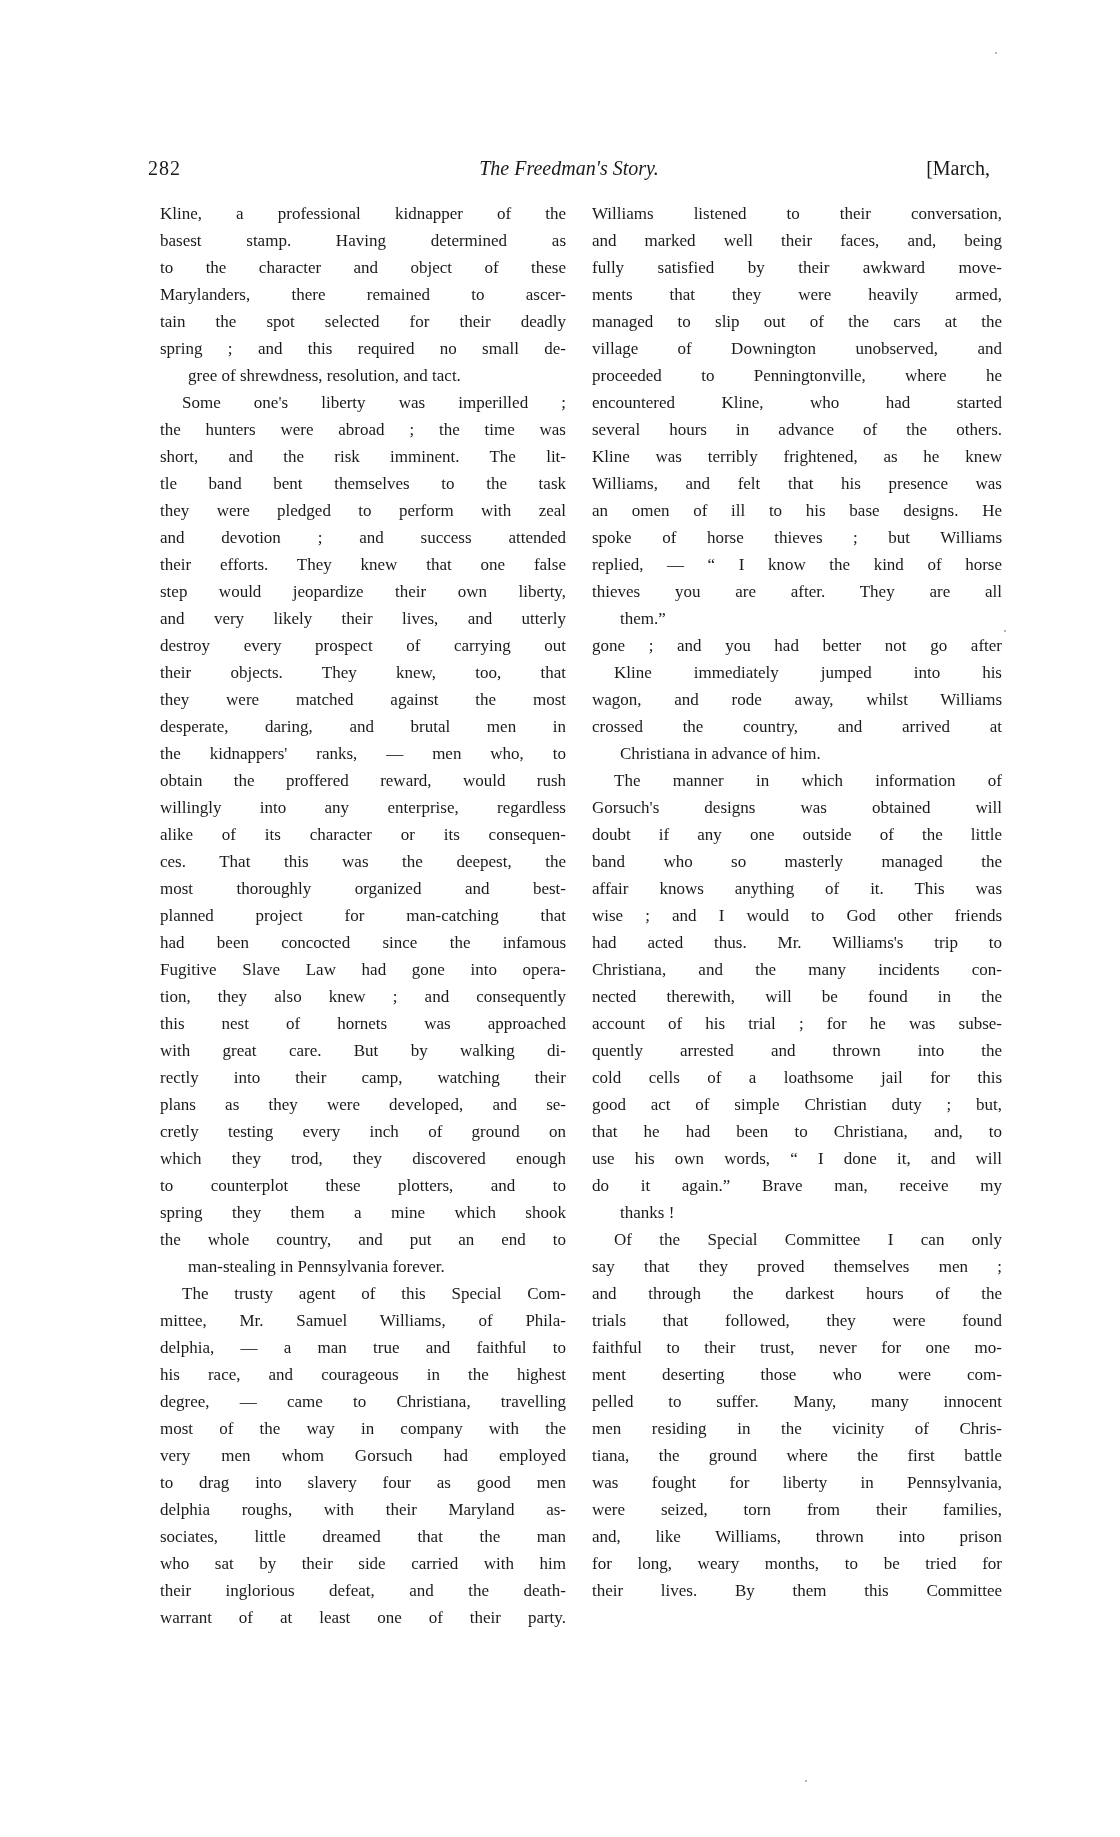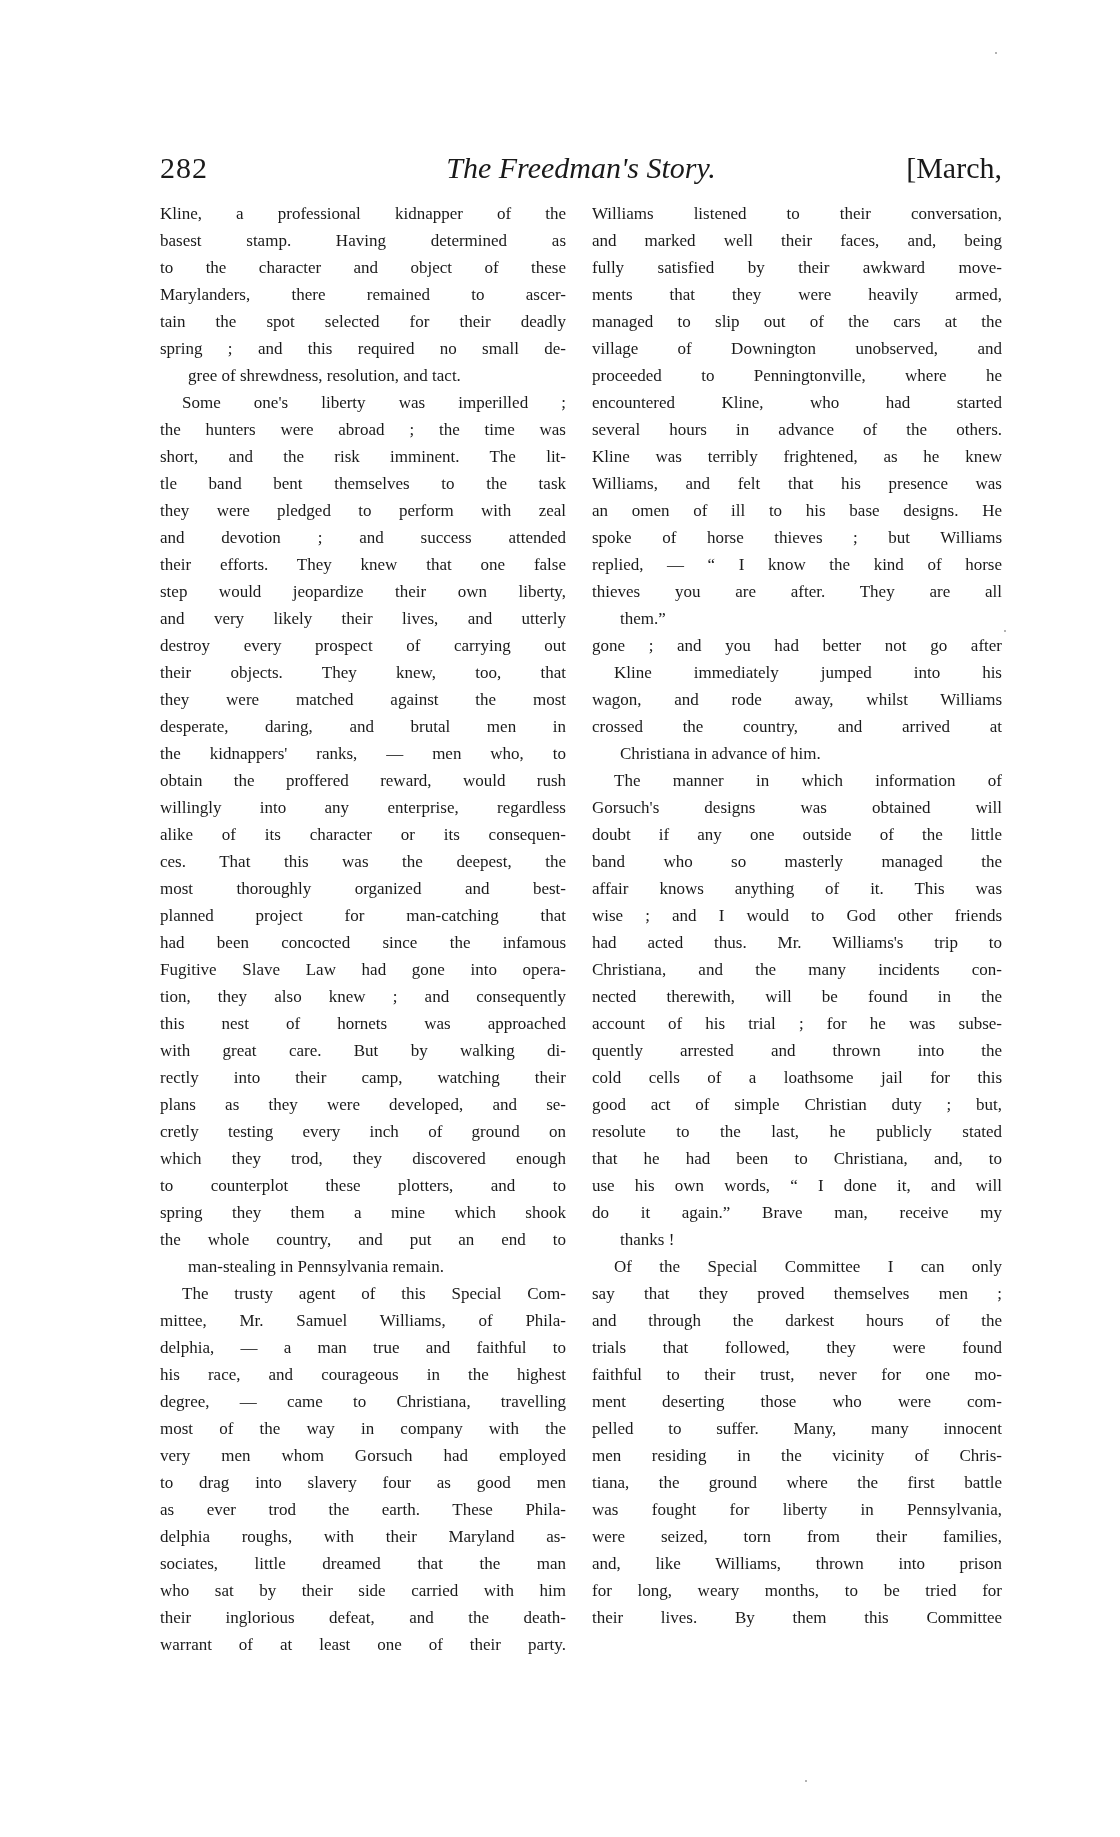--- a/index.html
+++ b/index.html
@@ -2,22 +2,22 @@
 <html><head>
 <meta charset="utf-8">
 <style>
   html, body { margin: 0; padding: 0; background: #ffffff; }
   body {
     width: 1120px; height: 1837px; position: relative; overflow: hidden;
     font-family: "Liberation Serif", "DejaVu Serif", serif;
     color: #1a1a1a;
   }
   .header {
-    position: absolute; left: 160px; top: 152px; width: 842px; height: 32px;
-    font-size: 30px; line-height: 32px;
+    position: absolute; left: 148px; top: 152px; width: 842px; height: 32px;
+    font-size: 20px; line-height: 32px;
   }
   .header .pagenum { position: absolute; left: 0; top: 0; letter-spacing: 1px; }
   .header .title { position: absolute; left: 0; right: 0; top: 0; text-align: center; font-style: italic; }
   .header .date { position: absolute; right: 0; top: 0; }
   .column {
     position: absolute; top: 200px; font-size: 17px; line-height: 27px;
   }
   .col-left { left: 160px; width: 406px; }
   .col-right { left: 592px; width: 410px; }
   .line {
@@ -70,30 +70,29 @@
     <span class="line">tion, they also knew ; and consequently</span>
     <span class="line">this nest of hornets was approached</span>
     <span class="line">with great care.  But by walking di-</span>
     <span class="line">rectly into their camp, watching their</span>
     <span class="line">plans as they were developed, and se-</span>
     <span class="line">cretly testing every inch of ground on</span>
     <span class="line">which they trod, they discovered enough</span>
     <span class="line">to counterplot these plotters, and to</span>
     <span class="line">spring they them a mine which shook</span>
     <span class="line">the whole country, and put an end to</span>
-    <span class="line last">man-stealing in Pennsylvania remain.</span>
+    <span class="line last">man-stealing in Pennsylvania forever.</span>
     <span class="line indent">The trusty agent of this Special Com-</span>
     <span class="line">mittee, Mr. Samuel Williams, of Phila-</span>
     <span class="line">delphia, — a man true and faithful to</span>
     <span class="line">his race, and courageous in the highest</span>
     <span class="line">degree, — came to Christiana, travelling</span>
     <span class="line">most of the way in company with the</span>
     <span class="line">very men whom Gorsuch had employed</span>
     <span class="line">to drag into slavery four as good men</span>
-    <span class="line">as ever trod the earth.  These Phila-</span>
     <span class="line">delphia roughs, with their Maryland as-</span>
     <span class="line">sociates, little dreamed that the man</span>
     <span class="line">who sat by their side carried with him</span>
     <span class="line">their inglorious defeat, and the death-</span>
     <span class="line">warrant of at least one of their party.</span>
   </div>
 <div class="column col-right" id="col-right">
     <span class="line">Williams listened to their conversation,</span>
     <span class="line">and marked well their faces, and, being</span>
     <span class="line">fully satisfied by their awkward move-</span>
@@ -121,21 +120,20 @@
     <span class="line">band who so masterly managed the</span>
     <span class="line">affair knows anything of it.  This was</span>
     <span class="line">wise ; and I would to God other friends</span>
     <span class="line">had acted thus.  Mr. Williams's trip to</span>
     <span class="line">Christiana, and the many incidents con-</span>
     <span class="line">nected therewith, will be found in the</span>
     <span class="line">account of his trial ; for he was subse-</span>
     <span class="line">quently arrested and thrown into the</span>
     <span class="line">cold cells of a loathsome jail for this</span>
     <span class="line">good act of simple Christian duty ; but,</span>
-    <span class="line">resolute to the last, he publicly stated</span>
     <span class="line">that he had been to Christiana, and, to</span>
     <span class="line">use his own words, “ I done it, and will</span>
     <span class="line">do it again.”  Brave man, receive my</span>
     <span class="line last">thanks !</span>
     <span class="line indent">Of the Special Committee I can only</span>
     <span class="line">say that they proved themselves men ;</span>
     <span class="line">and through the darkest hours of the</span>
     <span class="line">trials that followed, they were found</span>
     <span class="line">faithful to their trust, never for one mo-</span>
     <span class="line">ment deserting those who were com-</span>

